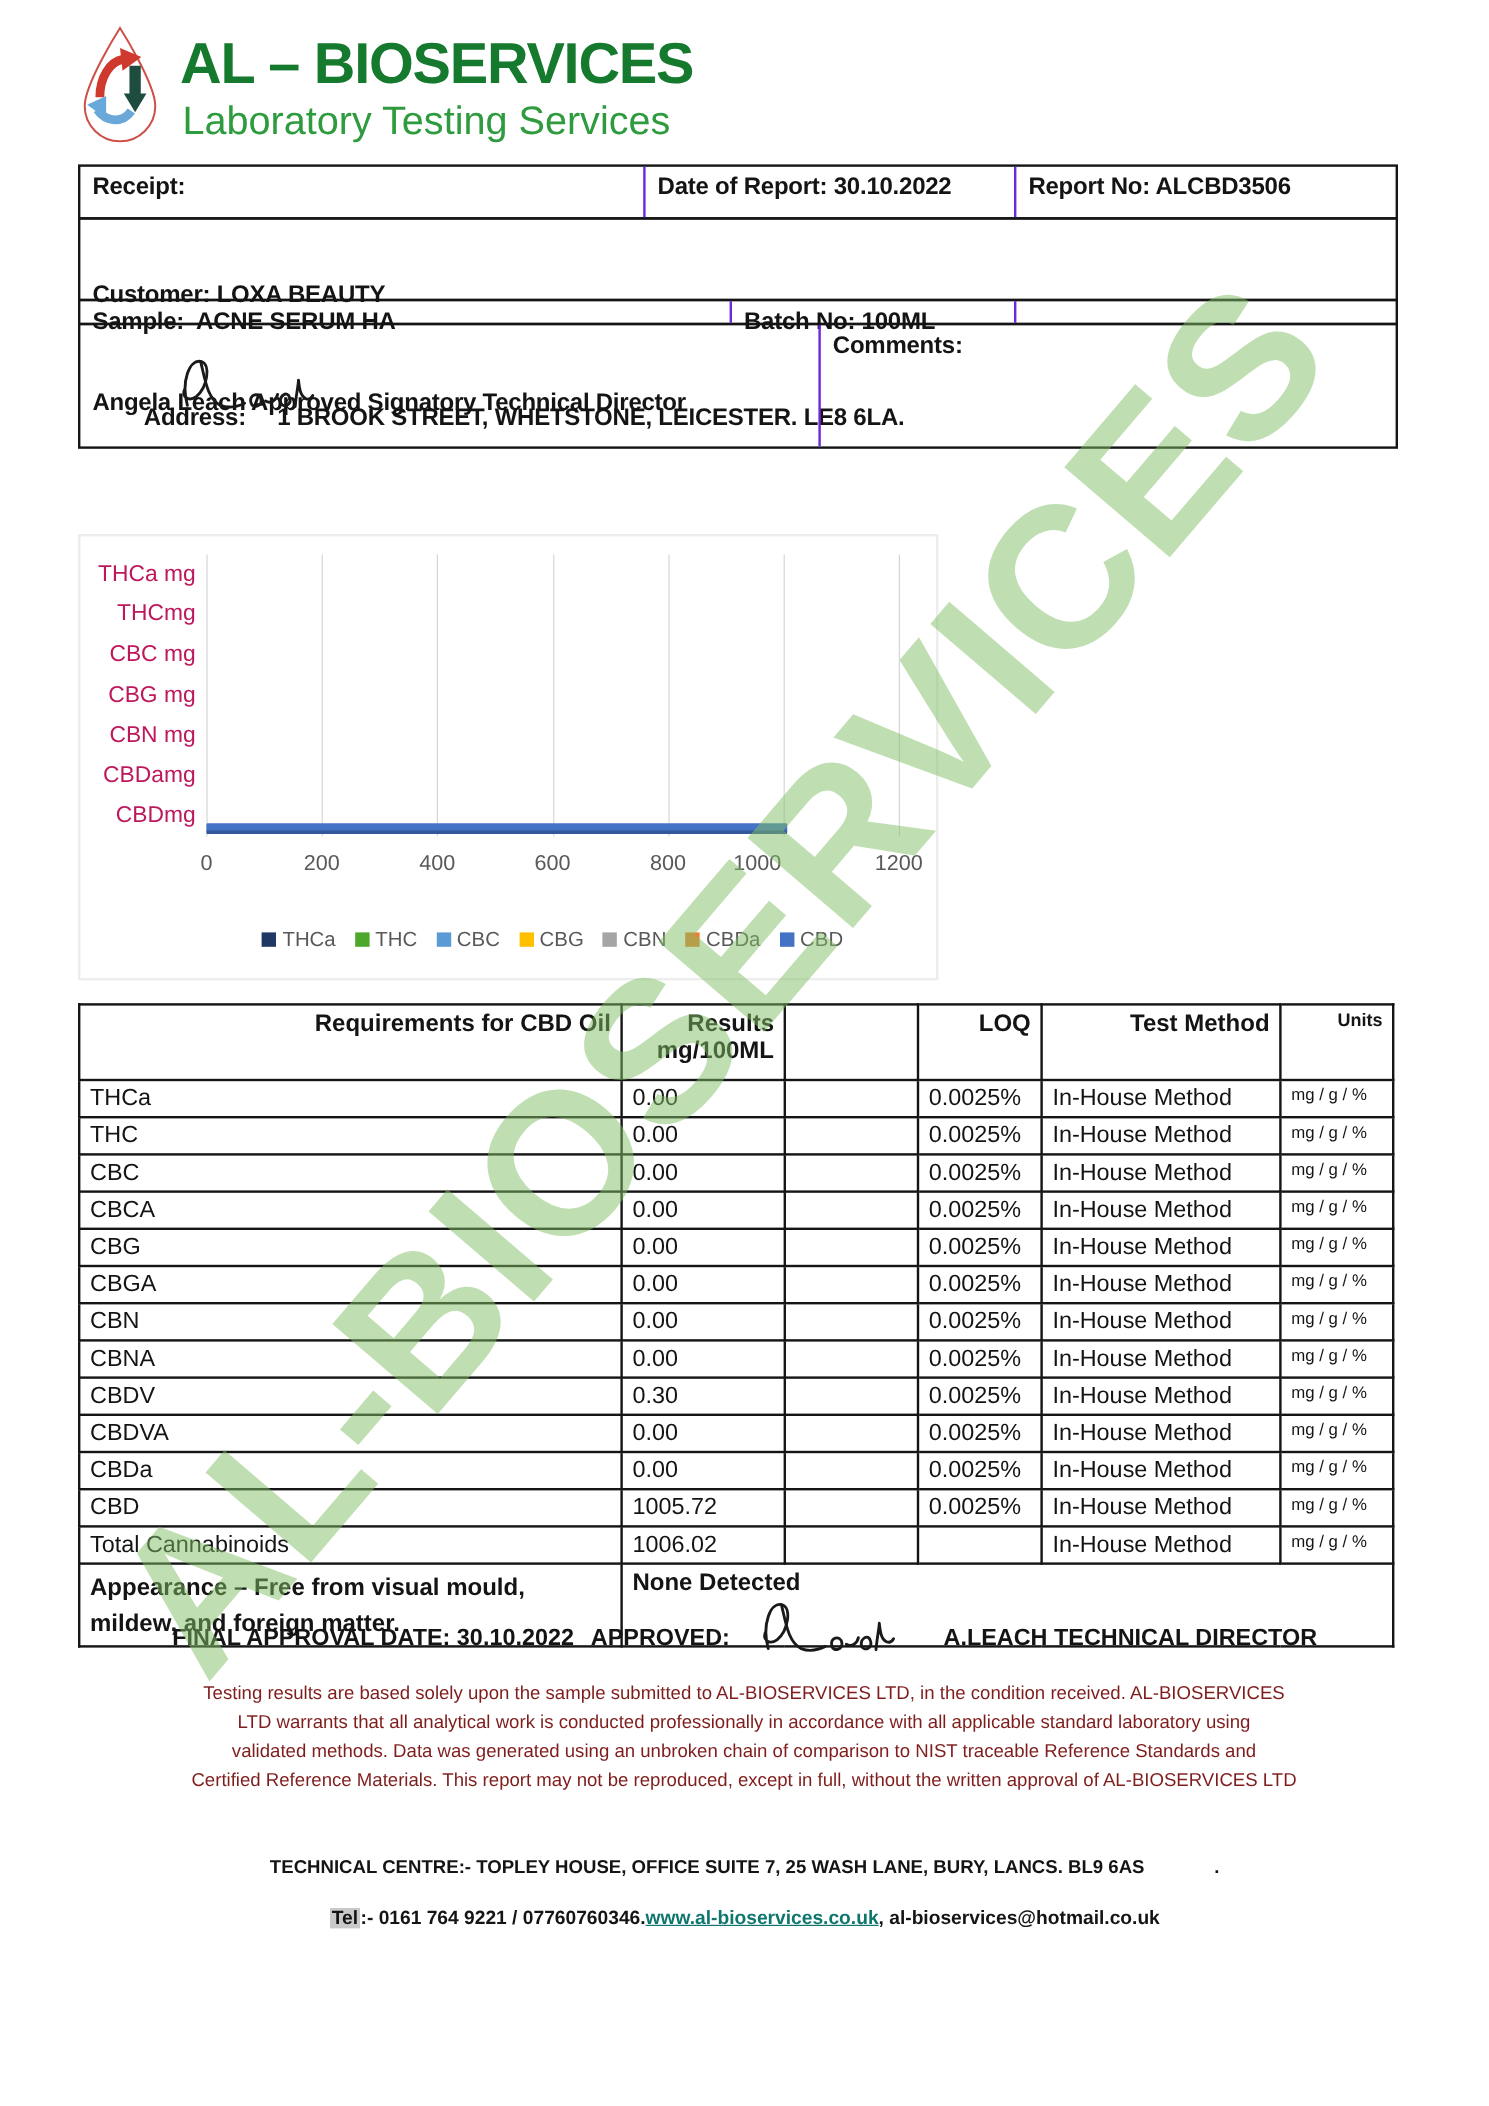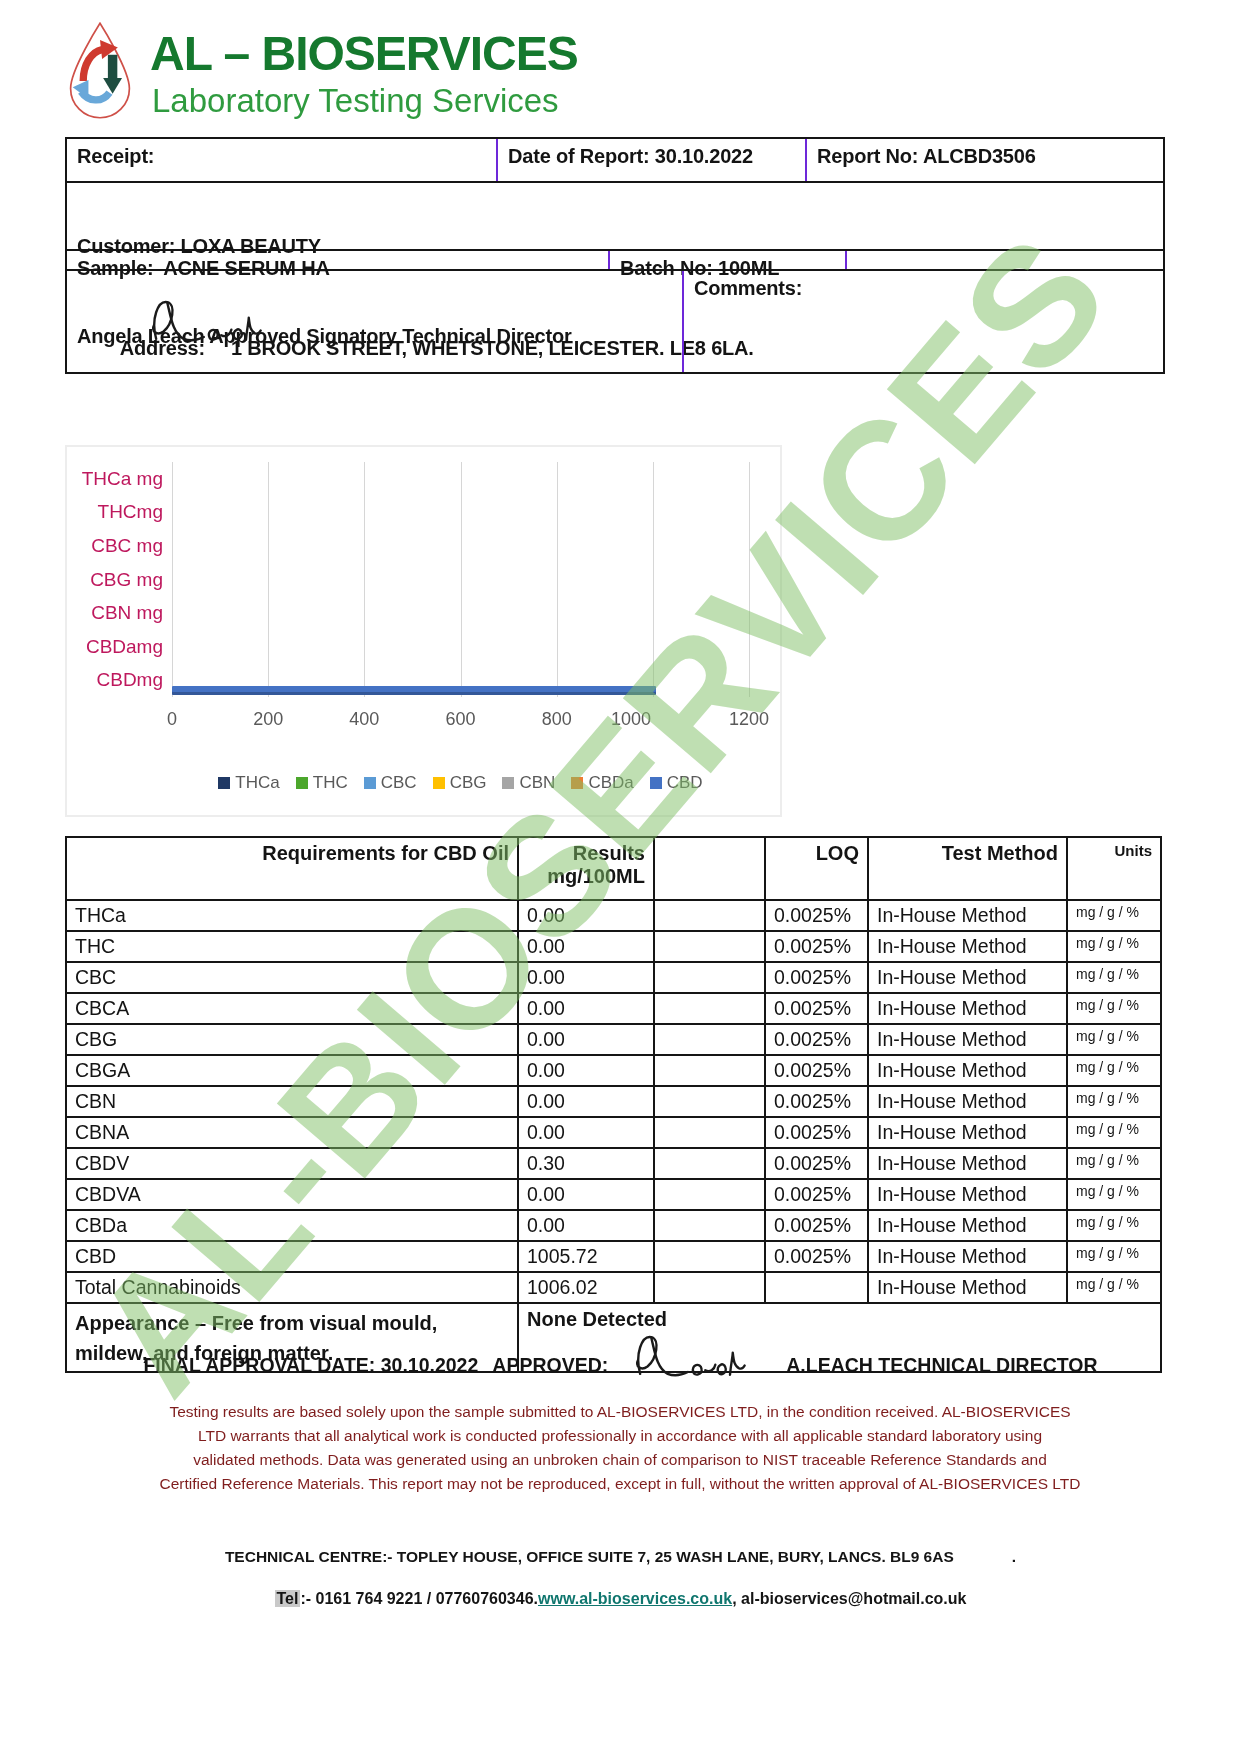--- a/index.html
+++ b/index.html
@@ -20,21 +20,21 @@
   .logo{position:absolute;left:58px;top:20px;}
   .brand-title{position:absolute;left:150px;top:26px;font-size:48px;font-weight:700;color:#15792e;letter-spacing:-1px;}
   .brand-tagline{position:absolute;left:152px;top:82px;font-size:33px;font-weight:400;color:#2f9b3f;}
   
   .info-table{position:absolute;left:65px;top:137px;width:1100px;font-weight:700;font-size:20px;letter-spacing:-0.2px;}
   .irow{display:flex;border:2px solid #151515;margin-top:-2px;background:transparent;}
   .irow:first-child{margin-top:0;}
   .icell{padding:6px 10px;box-sizing:border-box;white-space:pre-wrap;}
   .icell + .icell{border-left:2px solid #6d28d9;}
   .r1 .icell{height:42px;}
-  .r1 .a{width:429px;} .r1 .b{width:309px;} .r1 .c{flex:1;}
+  .r1 .a{width:469px;} .r1 .b{width:309px;} .r1 .c{flex:1;}
   .r2 .icell{height:66px;width:100%;}
   .r2 .addr-line{margin-top:10px;}
   .r2 .addr-val{padding-left:26px;}
   .r3 .icell{height:18px;}
   .r3 .a{width:541px;} .r3 .b{width:237px;} .r3 .c{flex:1;}
   .r4 .icell{height:101px;position:relative;}
   .r4 .a{width:615px;} .r4 .b{flex:1;}
   .sig-text{width:500px;line-height:1.3;}
   .sig-box{position:absolute;left:28px;bottom:-4px;}
   

